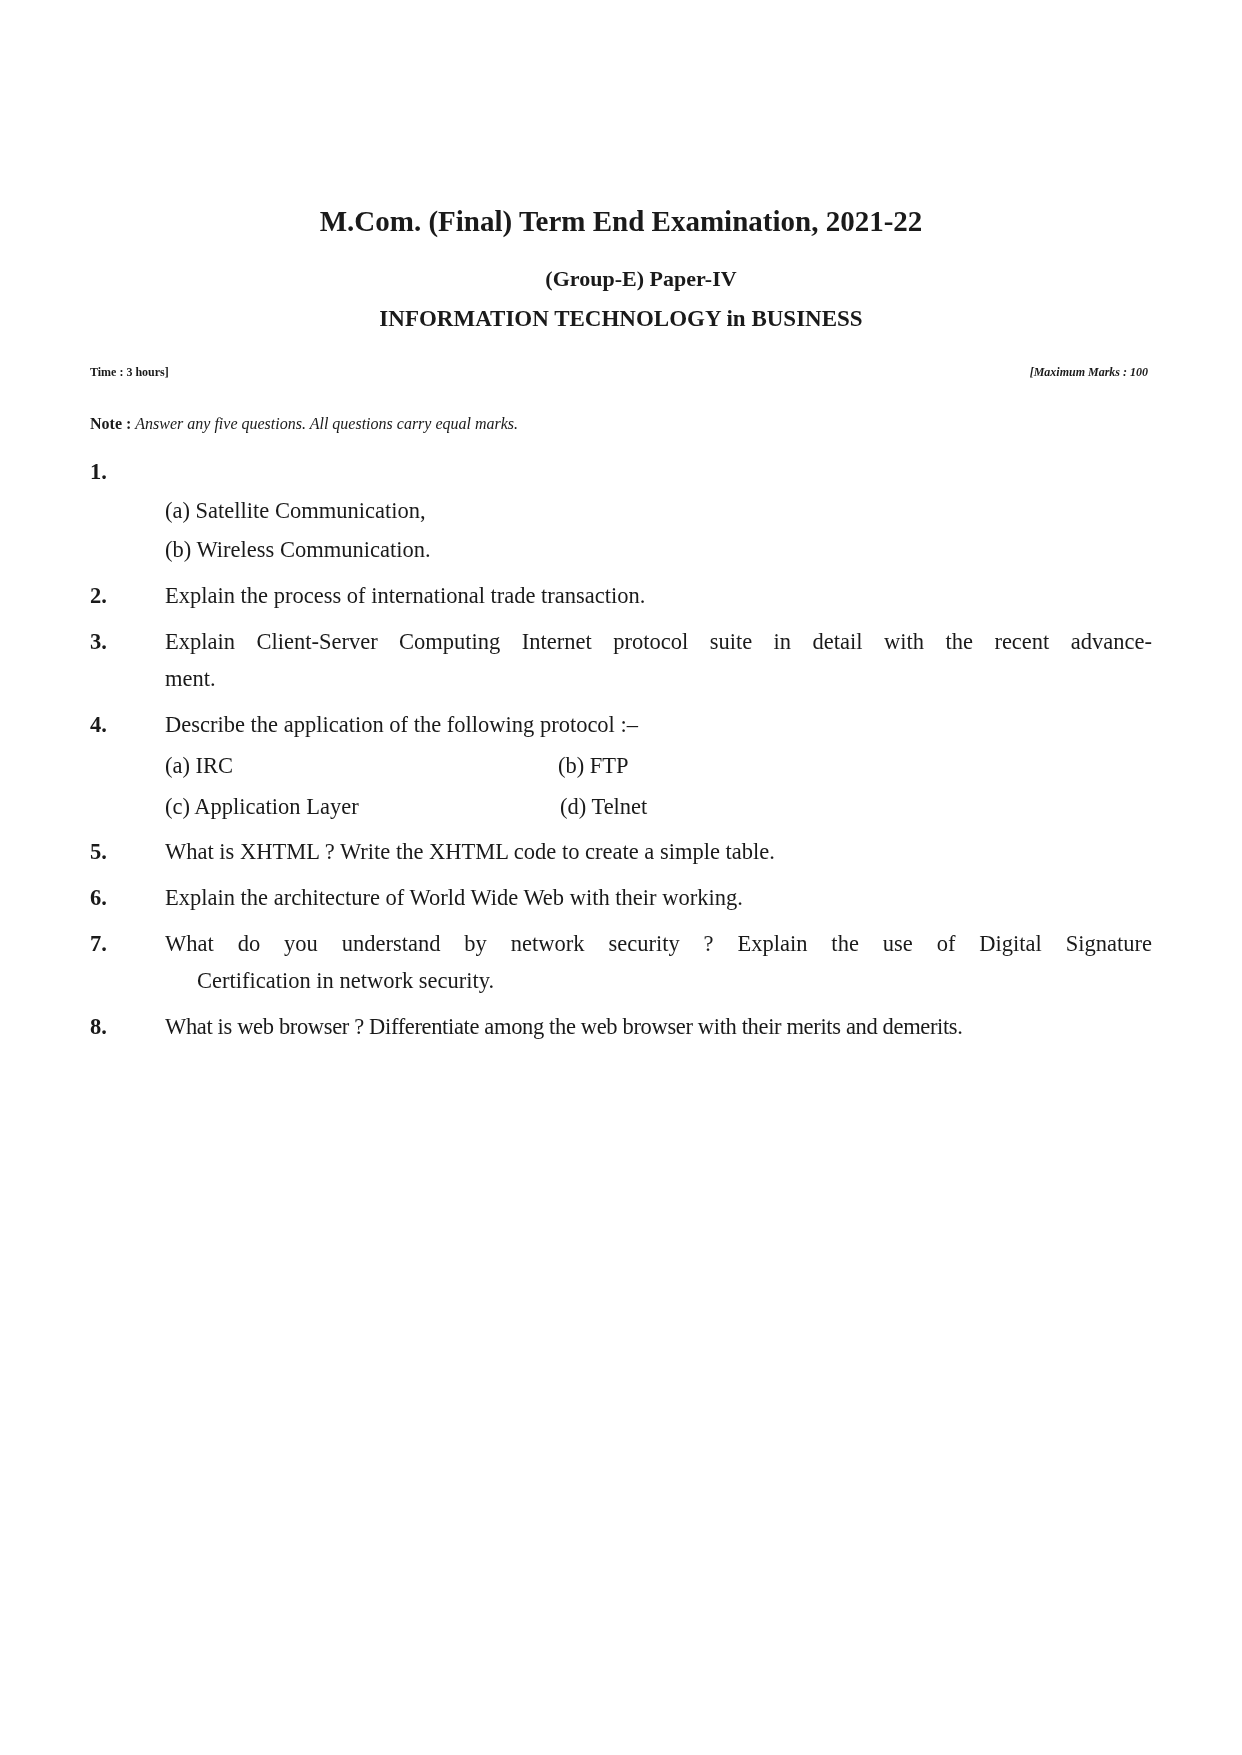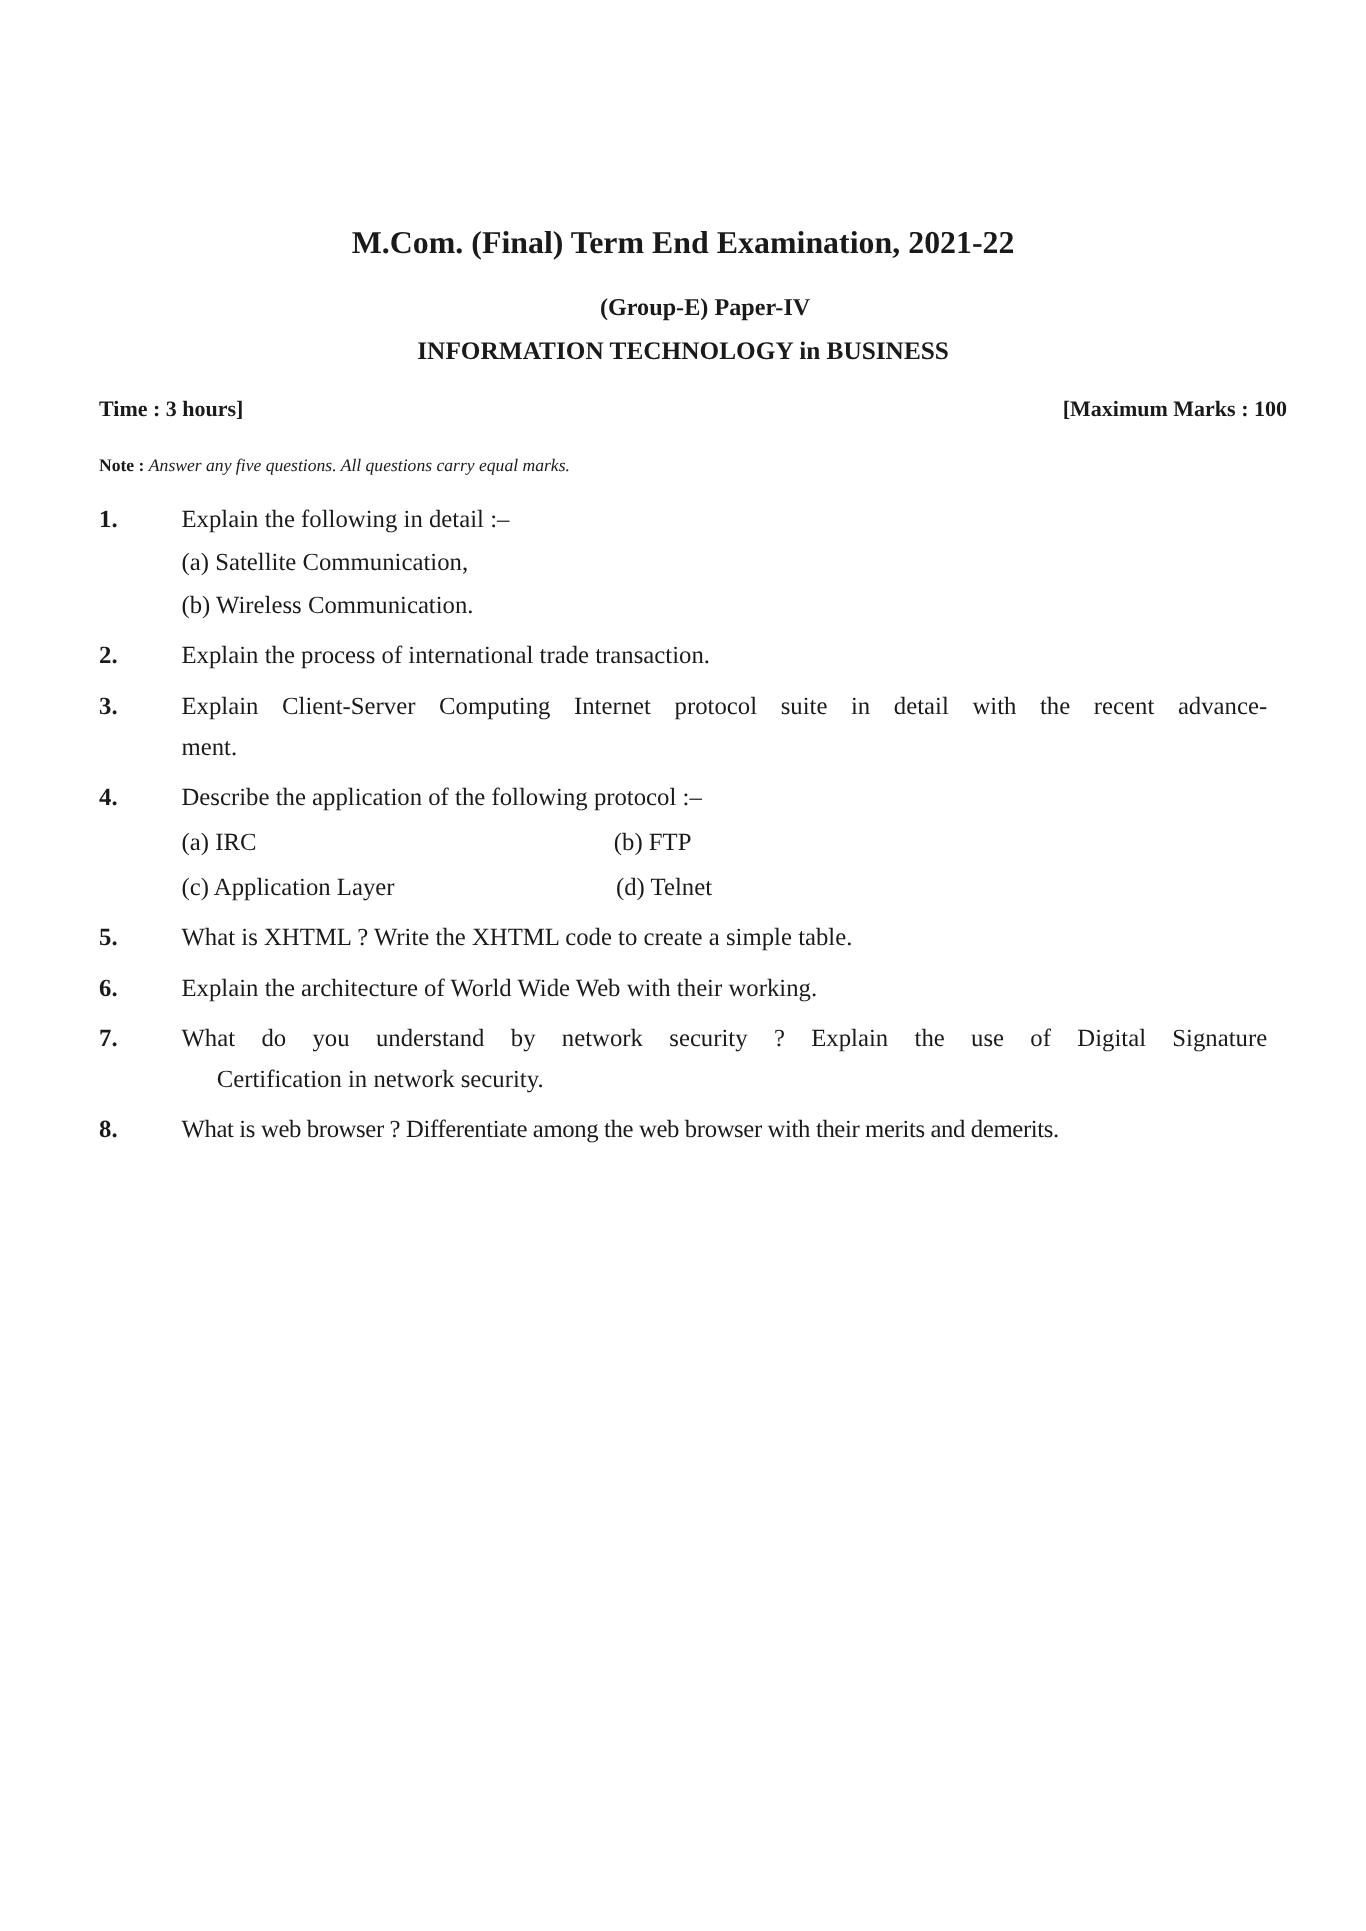--- a/index.html
+++ b/index.html
@@ -7,23 +7,23 @@
     width: 1242px; height: 1755px; position: relative; overflow: hidden;
     font-family: "Liberation Serif", "DejaVu Serif", serif; color: #1a1a1a;
   }
   .page { position: absolute; left: 0; top: 0; width: 1242px; height: 1755px; }
   .center { position: absolute; left: 0; width: 1242px; text-align: center; font-weight: bold; }
   .code { top: 160px; font-size: 40px; line-height: 44px; }
   .exam { top: 204px; font-size: 29px; line-height: 34px; }
   .group { top: 266px; font-size: 22px; line-height: 26px; margin-left: 20px; }
   .subject { top: 305px; font-size: 23px; line-height: 28px; }
 
-  .meta { position: absolute; top: 360px; font-size: 20px; font-weight: bold; line-height: 24px; }
+  .meta { position: absolute; top: 360px; font-size: 12px; font-weight: bold; line-height: 24px; }
   .time { left: 90px; }
-  .marks { right: 72px; }
+  .marks { right: 94px; font-style: italic; }
 
   .note { position: absolute; left: 90px; top: 410px; font-size: 16px; line-height: 28px; }
   .note b { font-weight: bold; }
   .note i { font-style: italic; }
 
   .q { position: absolute; left: 90px; width: 1062px; font-size: 22.5px; line-height: 28px; }
   .q .num { position: absolute; left: 0; top: 0; font-weight: bold; }
   .q .txt { position: absolute; left: 75px; right: 0; top: 0; }
   .justify { text-align: justify; text-align-last: justify; }
   .sub { position: absolute; font-size: 22.5px; line-height: 28px; }
@@ -40,21 +40,20 @@
   <div class="meta time">Time : 3 hours]</div>
   <div class="meta marks">[Maximum Marks : 100</div>
 
   <div class="note">
     <b>Note :</b>
     <i>Answer any five questions. All questions carry equal marks.</i>
   </div>
 
   <div class="q" style="top:458px;height:90px;">
     <span class="num">1.</span>
-    <span class="txt">Explain the following in detail :–</span>
   </div>
   <div class="sub" style="left:165px;top:497px;">(a) Satellite Communication,</div>
   <div class="sub" style="left:165px;top:536px;">(b) Wireless Communication.</div>
 
   <div class="q" style="top:582px;">
     <span class="num">2.</span>
     <span class="txt">Explain the process of international trade transaction.</span>
   </div>
 
   <div class="q" style="top:628px;">

